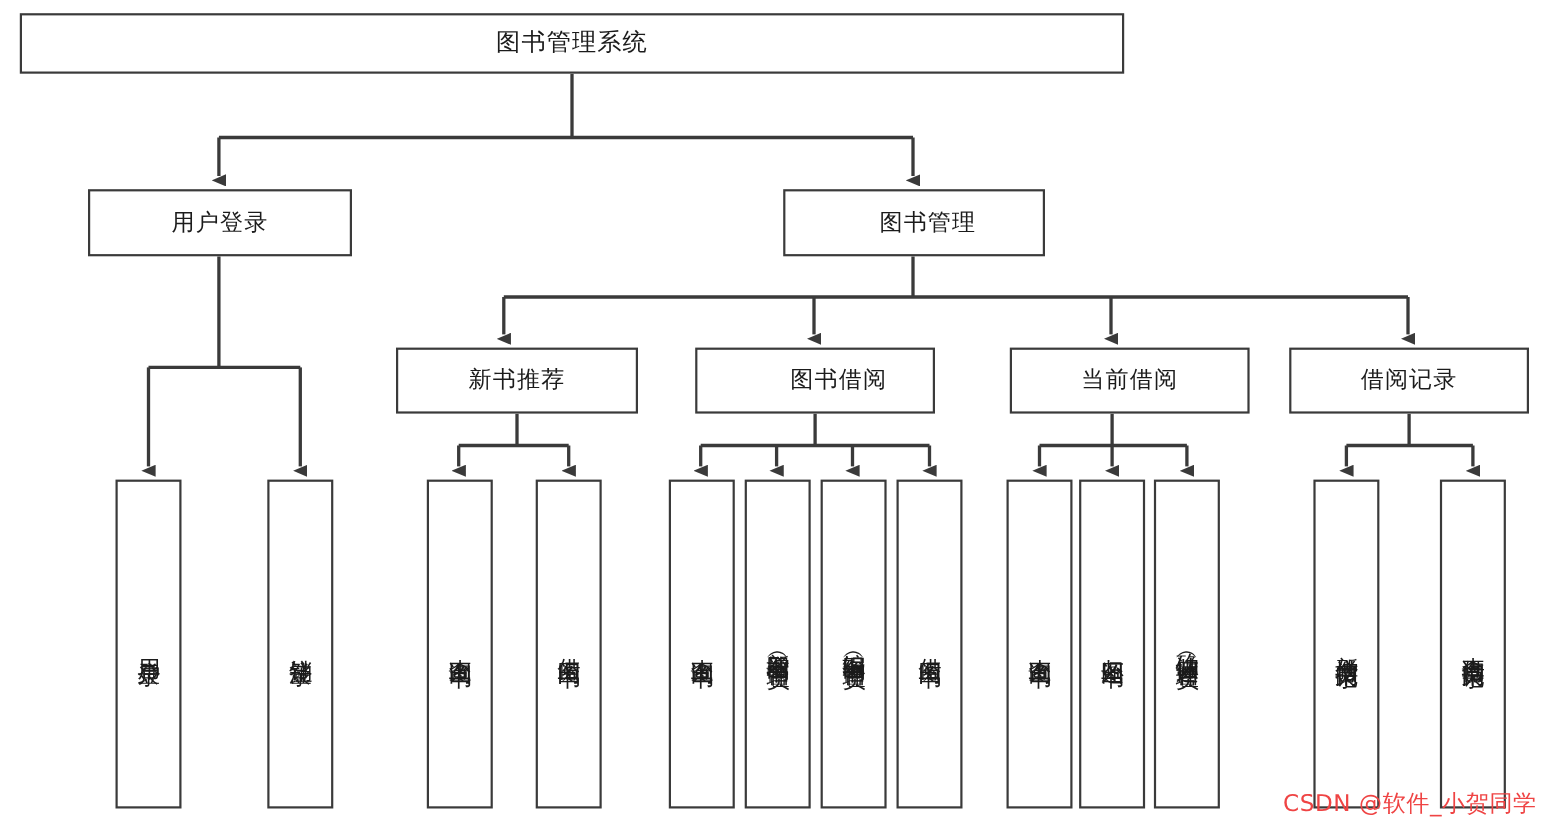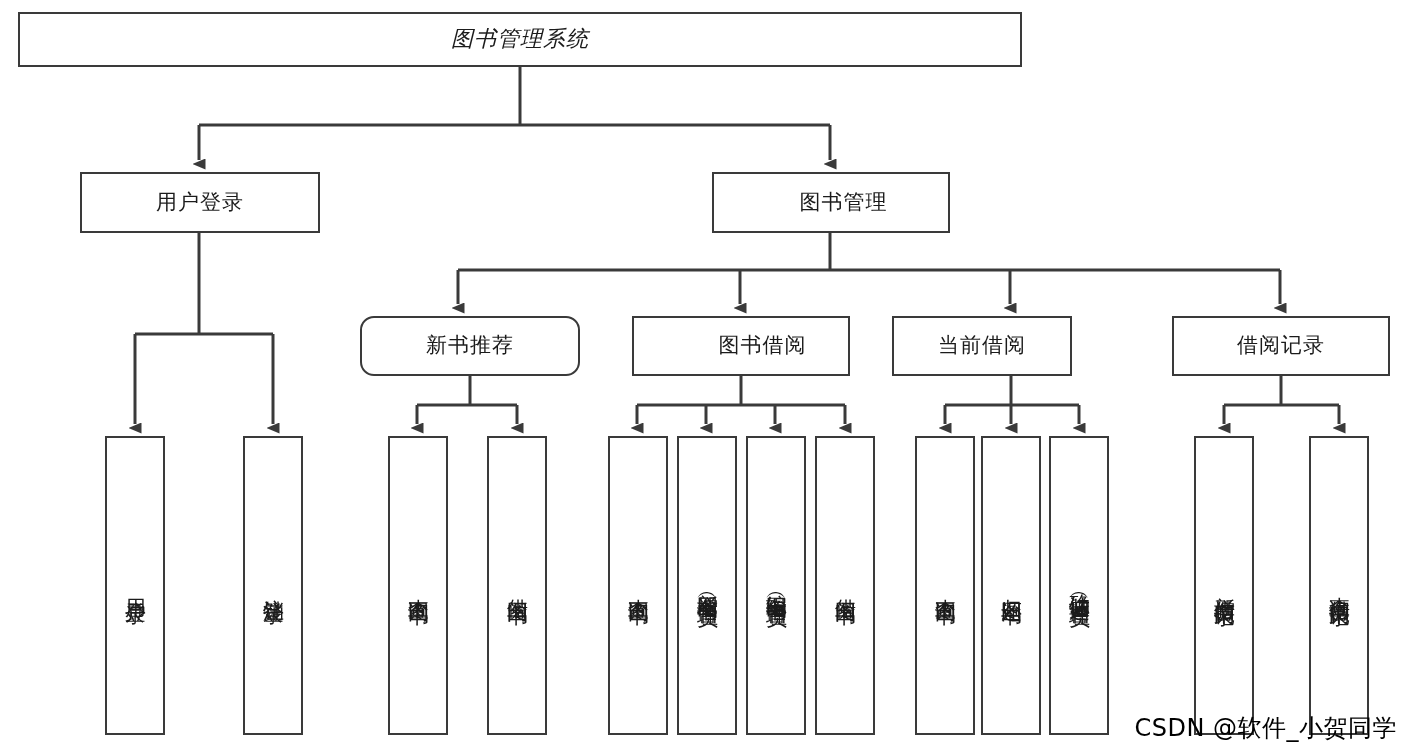--- a/index.html
+++ b/index.html
@@ -35,26 +35,26 @@
     line-height:1.18;
     letter-spacing:2px;
     padding:4px 0;
     white-space:nowrap;
   }
   .node.v > span{
     writing-mode:vertical-rl;
     text-orientation:upright;
     display:block;
   }
-  #root{font-size:22px;font-style:italic;}
+  #root{font-size:22px;}
   #watermark{
     position:absolute;
     right:8px;bottom:3px;
-    font-size:24px;
-    color:#000000;
+    font-size:21px;
+    color:#ef4444;
     letter-spacing:0.5px;
     white-space:nowrap;
     user-select:none;
     pointer-events:none;
   }
 </style>
 </head>
 <body>
 
 <div id="canvas">
@@ -114,29 +114,29 @@
   </div>
 
   <div class="node h" style="left:80px;top:172px;width:240px;height:61px;">
     <span>用户登录</span>
   </div>
 
   <div class="node h" style="left:712px;top:172px;width:238px;height:61px;padding-left:25px;">
     <span>图书管理</span>
   </div>
 
-  <div class="node h" style="left:360px;top:316px;width:220px;height:60px;border-radius:14px;">
+  <div class="node h" style="left:360px;top:316px;width:220px;height:60px;">
     <span>新书推荐</span>
   </div>
 
   <div class="node h" style="left:632px;top:316px;width:218px;height:60px;padding-left:43px;">
     <span>图书借阅</span>
   </div>
 
-  <div class="node h" style="left:892px;top:316px;width:180px;height:60px;">
+  <div class="node h" style="left:918px;top:316px;width:218px;height:60px;">
     <span>当前借阅</span>
   </div>
 
   <div class="node h" style="left:1172px;top:316px;width:218px;height:60px;justify-content:center;">
     <span>借阅记录</span>
   </div>
 
   <div class="node v" style="left:105px;top:436px;width:60px;height:299px;">
     <span>用户登录</span>
   </div>

